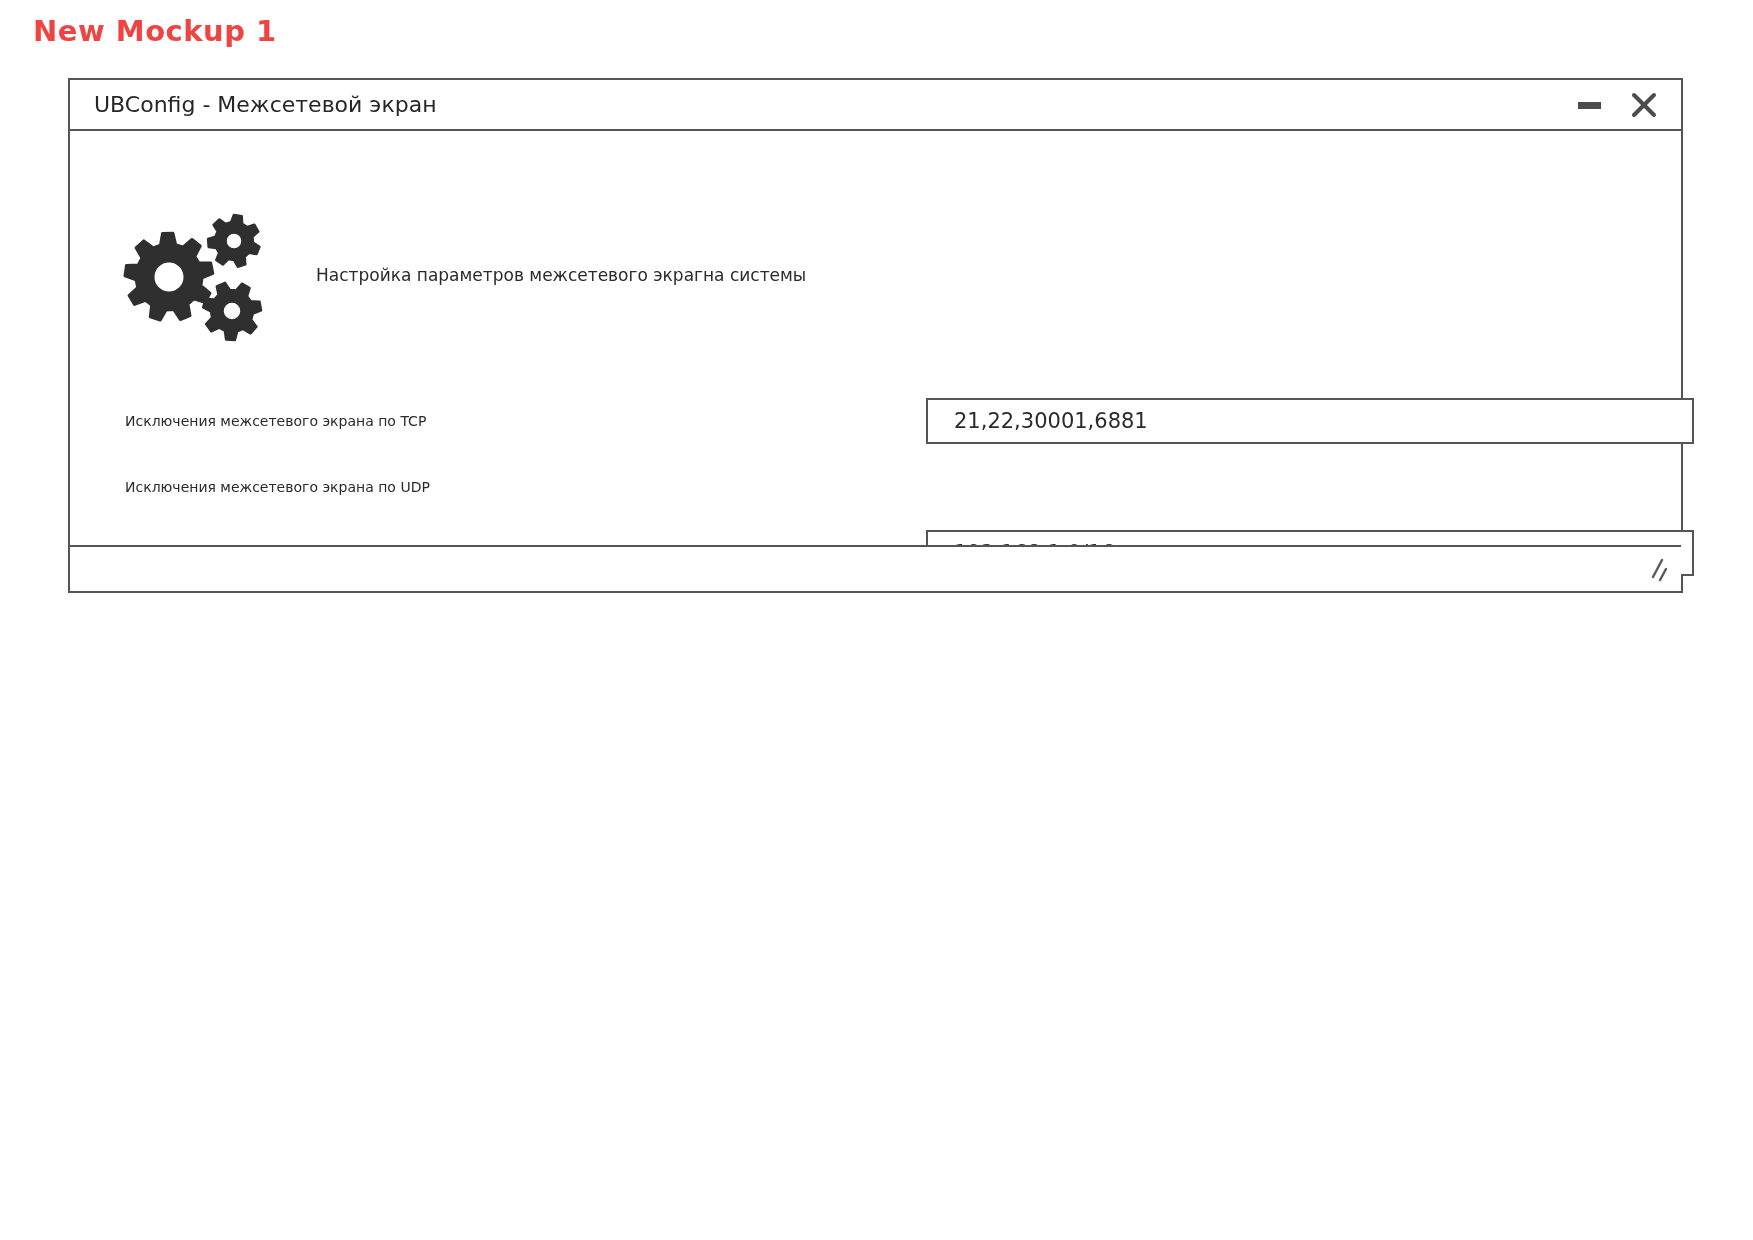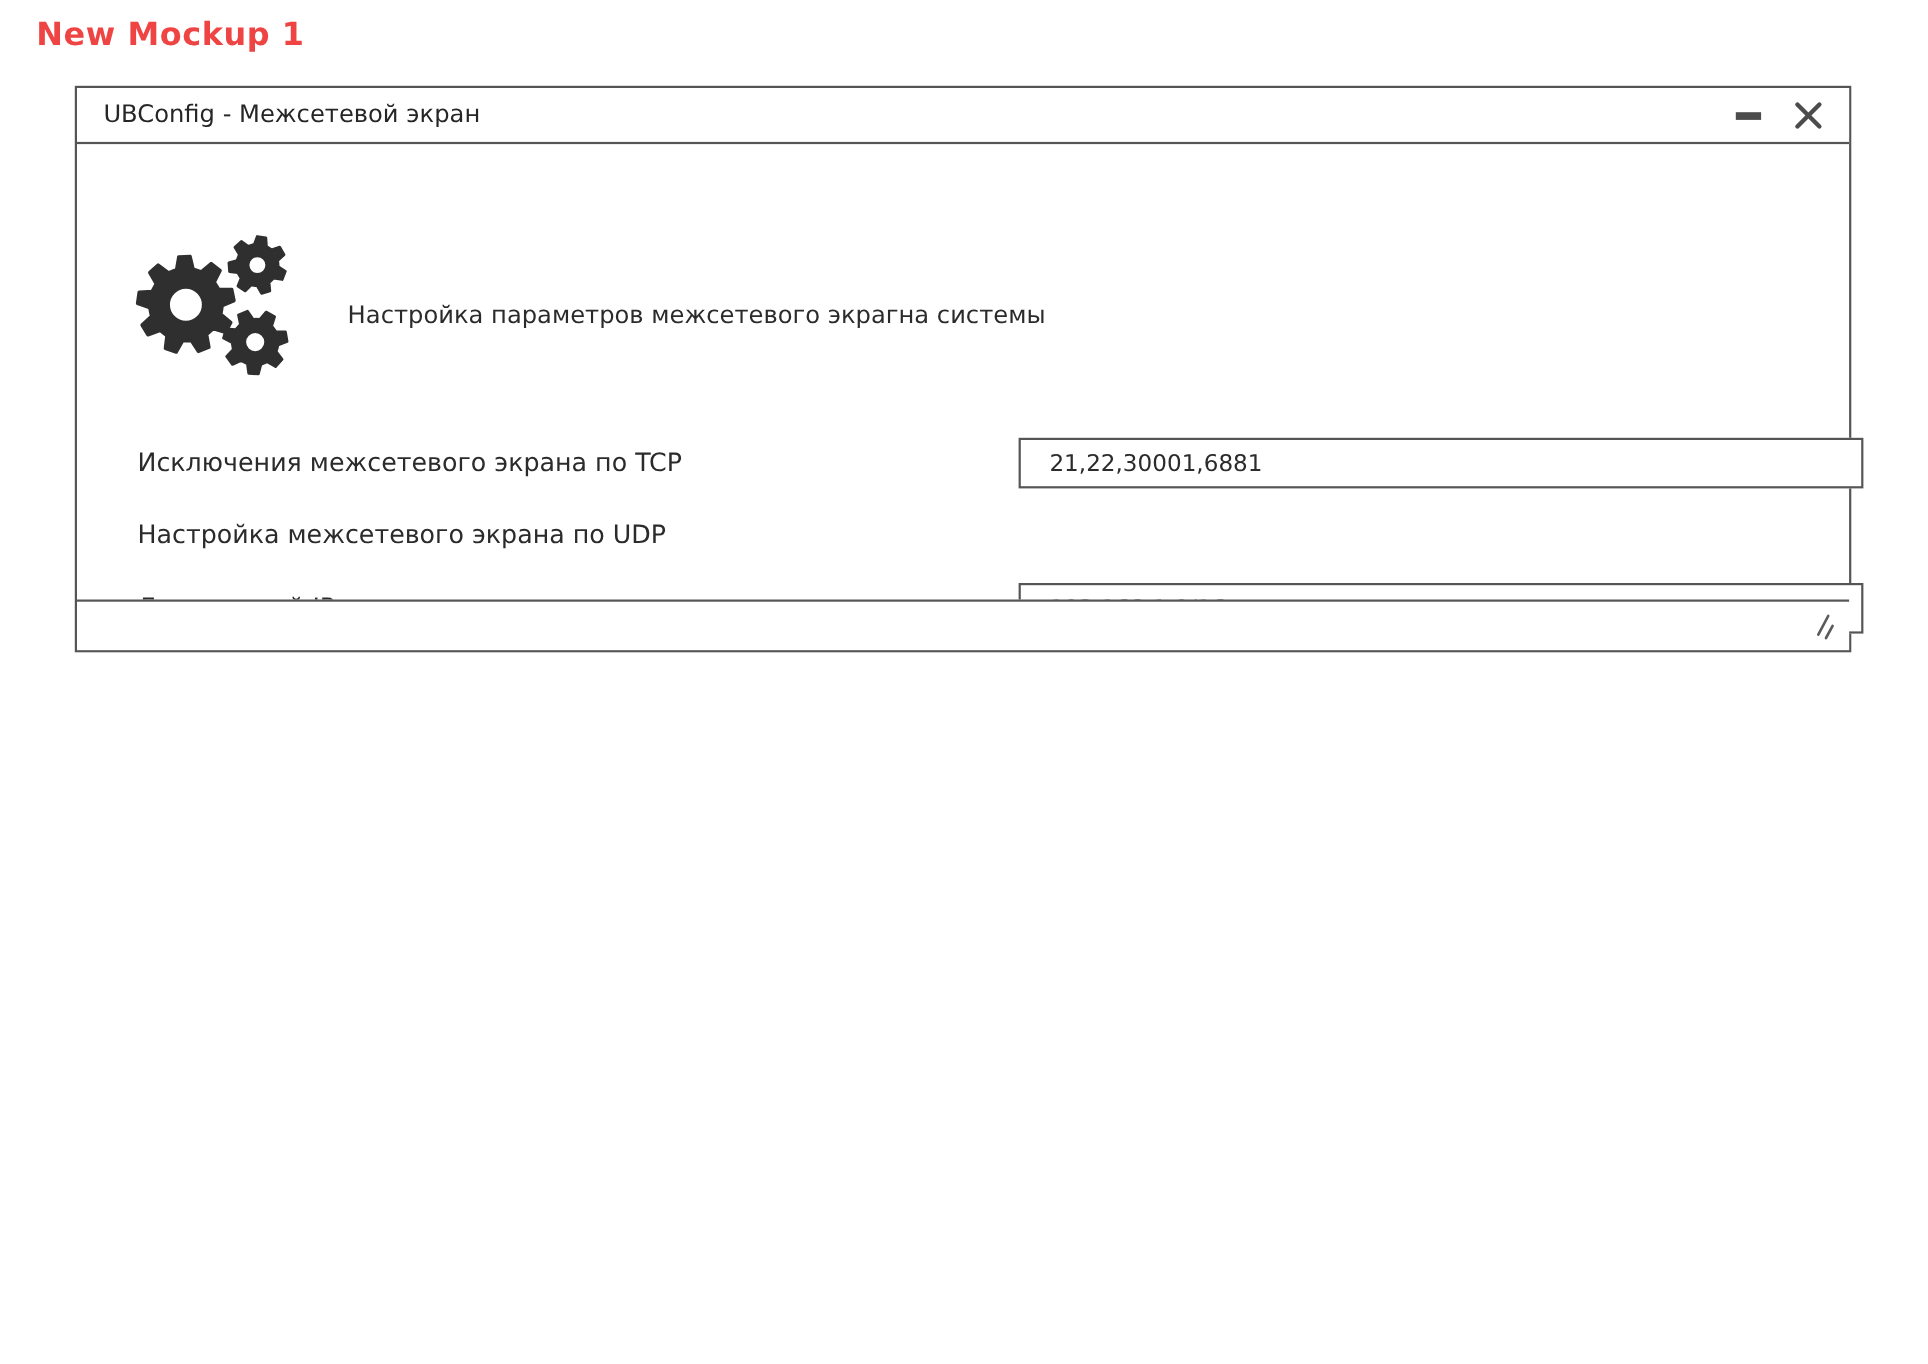--- a/index.html
+++ b/index.html
@@ -75,40 +75,40 @@
   .app-icon {
     position: absolute;
     left: 52px;
     top: 80px;
     width: 142px;
     height: 132px;
   }
   .description {
     position: absolute;
     left: 246px;
-    top: 144px;
-    font-size: 22px;
+    top: 134px;
+    font-size: 17px;
     color: #2b2b2b;
     white-space: nowrap;
   }
   .form-row {
     position: absolute;
     left: 0;
     right: 0;
     height: 46px;
   }
   .row-1 { top: 267px; }
   .row-2 { top: 333px; }
   .row-3 { top: 399px; }
   .field-label {
     position: absolute;
     left: 55px;
     top: 0;
     line-height: 46px;
-    font-size: 23px;
+    font-size: 14px;
     color: #2b2b2b;
     white-space: nowrap;
   }
   .field-input {
     position: absolute;
     left: 856px;
     top: 0;
     width: 712px;
     height: 42px;
     border: 2px solid #555555;
@@ -165,21 +165,21 @@
       </svg>
 
       <div class="description">Настройка параметров межсетевого экрагна системы</div>
 
       <div class="form-row row-1">
         <span class="field-label">Исключения межсетевого экрана по TCP</span>
         <input class="field-input" type="text" value="21,22,30001,6881" style="">
       </div>
 
       <div class="form-row row-2">
-        <span class="field-label">Настройка межсетевого экрана по UDP</span>
+        <span class="field-label">Исключения межсетевого экрана по UDP</span>
       </div>
 
       <div class="form-row row-3">
         <span class="field-label">Доверенный IP-адрес</span>
         <input class="field-input" type="text" value="192.168.1.0/16" style="">
       </div>
 
     </div>
 
     <div class="statusbar">

